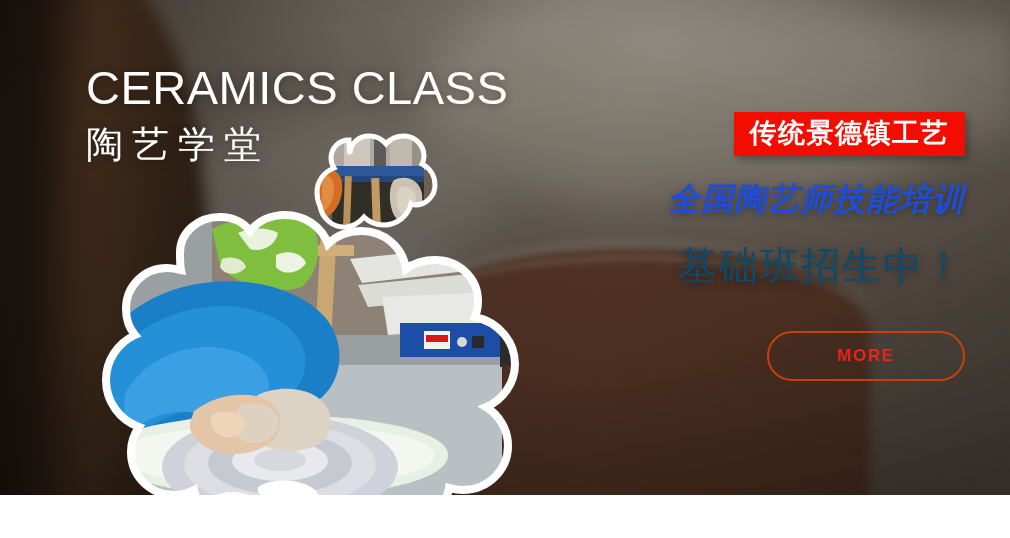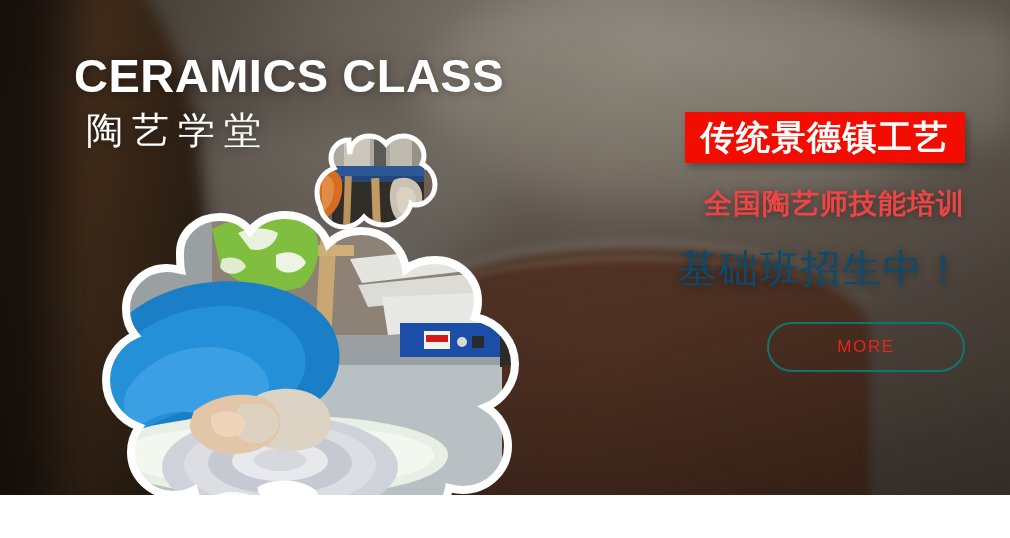--- a/index.html
+++ b/index.html
@@ -138,23 +138,23 @@
     z-index: 40;
   }
 
   
   .title-block {
     position: absolute;
     left: 74px; top: 52px;
     z-index: 25;
   }
   .title-en {
-    margin: 0;
+    margin: 12px;
     font-size: 47px;
-    font-weight: 700;
+    font-weight: 400;
     color: #ffffff;
     letter-spacing: .5px;
     line-height: 1.04;
     white-space: nowrap;
     text-shadow: 0 1px 10px rgba(0,0,0,.35);
   }
   .title-cn {
     margin: 10px 0 0 12px;
     font-size: 37px;
     font-weight: 300;
@@ -169,69 +169,71 @@
   .copy-block {
     position: absolute;
     right: 45px; top: 112px;
     z-index: 25;
     text-align: right;
   }
   .badge {
     display: inline-block;
     background: #f30c00;
     color: #ffffff;
-    font-size: 34px;
+    font-size: 27px;
     font-weight: 700;
     letter-spacing: 1.5px;
     padding: 8px 16px 9px 16px;
     line-height: 1;
     white-space: nowrap;
     box-shadow: 3px 4px 7px rgba(0,0,0,.30);
   }
   .headline {
     margin: 27px 0 0 0;
-    font-size: 28px;
+    font-size: 32px;
     font-weight: 700;
-    color: #ef4444;
+    color: #1d4ed8;
     letter-spacing: 1px;
     line-height: 1;
     white-space: nowrap;
     text-shadow: 0 2px 9px rgba(0,0,0,.40);
+    font-style: italic;
   }
   .subline {
     margin: 31px 0 0 0;
     font-size: 39px;
     font-weight: 300;
     color: #0c4a6e;
     letter-spacing: 2px;
     line-height: 1;
     white-space: nowrap;
     text-shadow: 0 2px 9px rgba(0,0,0,.40);
   }
   .more-wrap {
     margin-top: 34px;
     display: flex;
     justify-content: flex-end;
   }
   .more-btn {
     width: 198px;
     height: 50px;
-    border: 2px solid #0f766e;
+    border: 2px solid #c2410c;
     border-radius: 25px;
     background: transparent;
     color: #e8241a;
     font-size: 17px;
-    font-weight: 400;
+    font-weight: 700;
     letter-spacing: 1.6px;
     font-family: inherit;
     cursor: pointer;
     display: flex;
     align-items: center;
     justify-content: center;
     padding: 0;
+    margin-top: 12px;
   }
 
   
   .cloud-big {
     position: absolute;
     left: 62px; top: 215px;
     width: 470px; height: 320px;
     z-index: 30;
   }
   .cloud-small {

